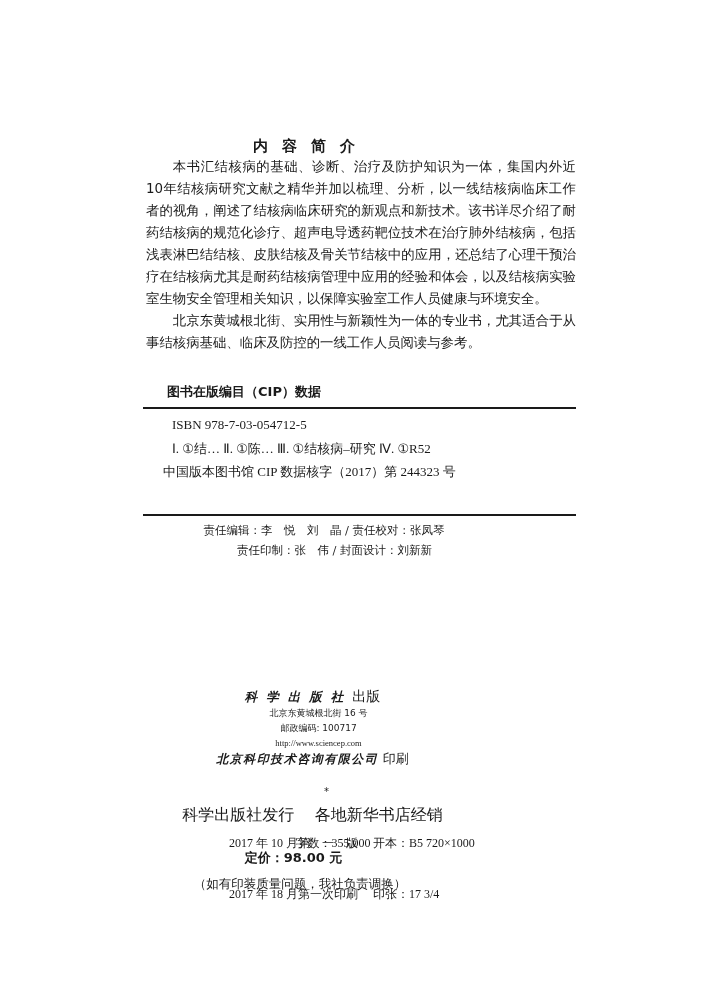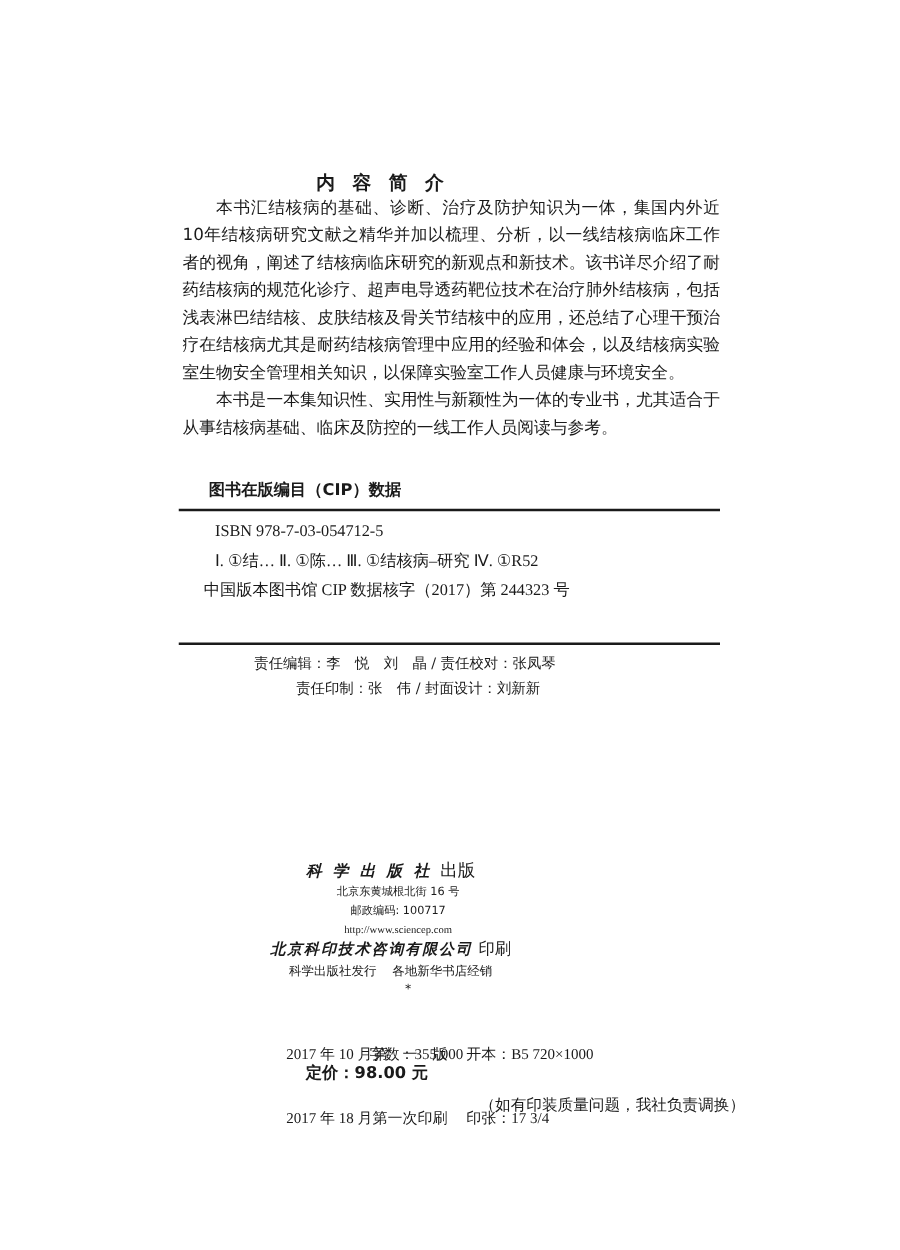--- a/index.html
+++ b/index.html
@@ -126,23 +126,23 @@
       font-weight: bold;
       font-style: italic;
       font-size: 12px;
       letter-spacing: 1.5px;
     }
     .printer .suffix {
       font-family: "DejaVu Sans", sans-serif;
       font-size: 13px;
     }
     .distribution {
-      top: 770px;
-      font-family: "DejaVu Sans", sans-serif;
-      font-size: 10px;
+      top: 805px;
+      font-family: "DejaVu Sans", sans-serif;
+      font-size: 16px;
       white-space: pre;
     }
     .star {
       top: 786px;
       font-family: "DejaVu Sans", sans-serif;
       font-size: 10px;
       padding-left: 14px;
     }
     .edition {
       left: 229px; top: 801px;
@@ -163,35 +163,35 @@
       left: 0; width: 581px; top: 849px;
       text-align: center;
       font-family: "DejaVu Sans", sans-serif;
       font-weight: bold;
       font-size: 13px;
       padding-left: 6px;
       box-sizing: border-box;
     }
     .notice {
       left: 0; width: 596px; top: 876px;
-      text-align: right;
+      text-align: center;
       font-family: "DejaVu Sans", sans-serif;
       font-size: 12.5px;
       padding-left: 4px;
       box-sizing: border-box;
     }
   </style>
 </head>
 <body>
 
 <div class="abs heading">内容简介</div>
 
 <div class="abs summary">
   <p>本书汇结核病的基础、诊断、治疗及防护知识为一体，集国内外近10年结核病研究文献之精华并加以梳理、分析，以一线结核病临床工作者的视角，阐述了结核病临床研究的新观点和新技术。该书详尽介绍了耐药结核病的规范化诊疗、超声电导透药靶位技术在治疗肺外结核病，包括浅表淋巴结结核、皮肤结核及骨关节结核中的应用，还总结了心理干预治疗在结核病尤其是耐药结核病管理中应用的经验和体会，以及结核病实验室生物安全管理相关知识，以保障实验室工作人员健康与环境安全。</p>
-  <p>本书是一本集知识性、实用性与新颖性为一体的专业书，尤其适合于从事结核病基础、临床及防控的一线工作人员阅读与参考。</p>
+  <p>北京东黄城根北街、实用性与新颖性为一体的专业书，尤其适合于从事结核病基础、临床及防控的一线工作人员阅读与参考。</p>
 </div>
 
 <div class="abs cip-title">图书在版编目（CIP）数据</div>
 <div class="abs rule" style="top:407px;"></div>
 <div class="abs cip-lines">
   <div class="indent">ISBN 978-7-03-054712-5</div>
   <div class="indent">Ⅰ. ①结…  Ⅱ. ①陈…  Ⅲ. ①结核病–研究   Ⅳ. ①R52</div>
   <div class="outdent">中国版本图书馆 CIP 数据核字（2017）第 244323 号</div>
 </div>
 <div class="abs rule" style="top:514px;"></div>

